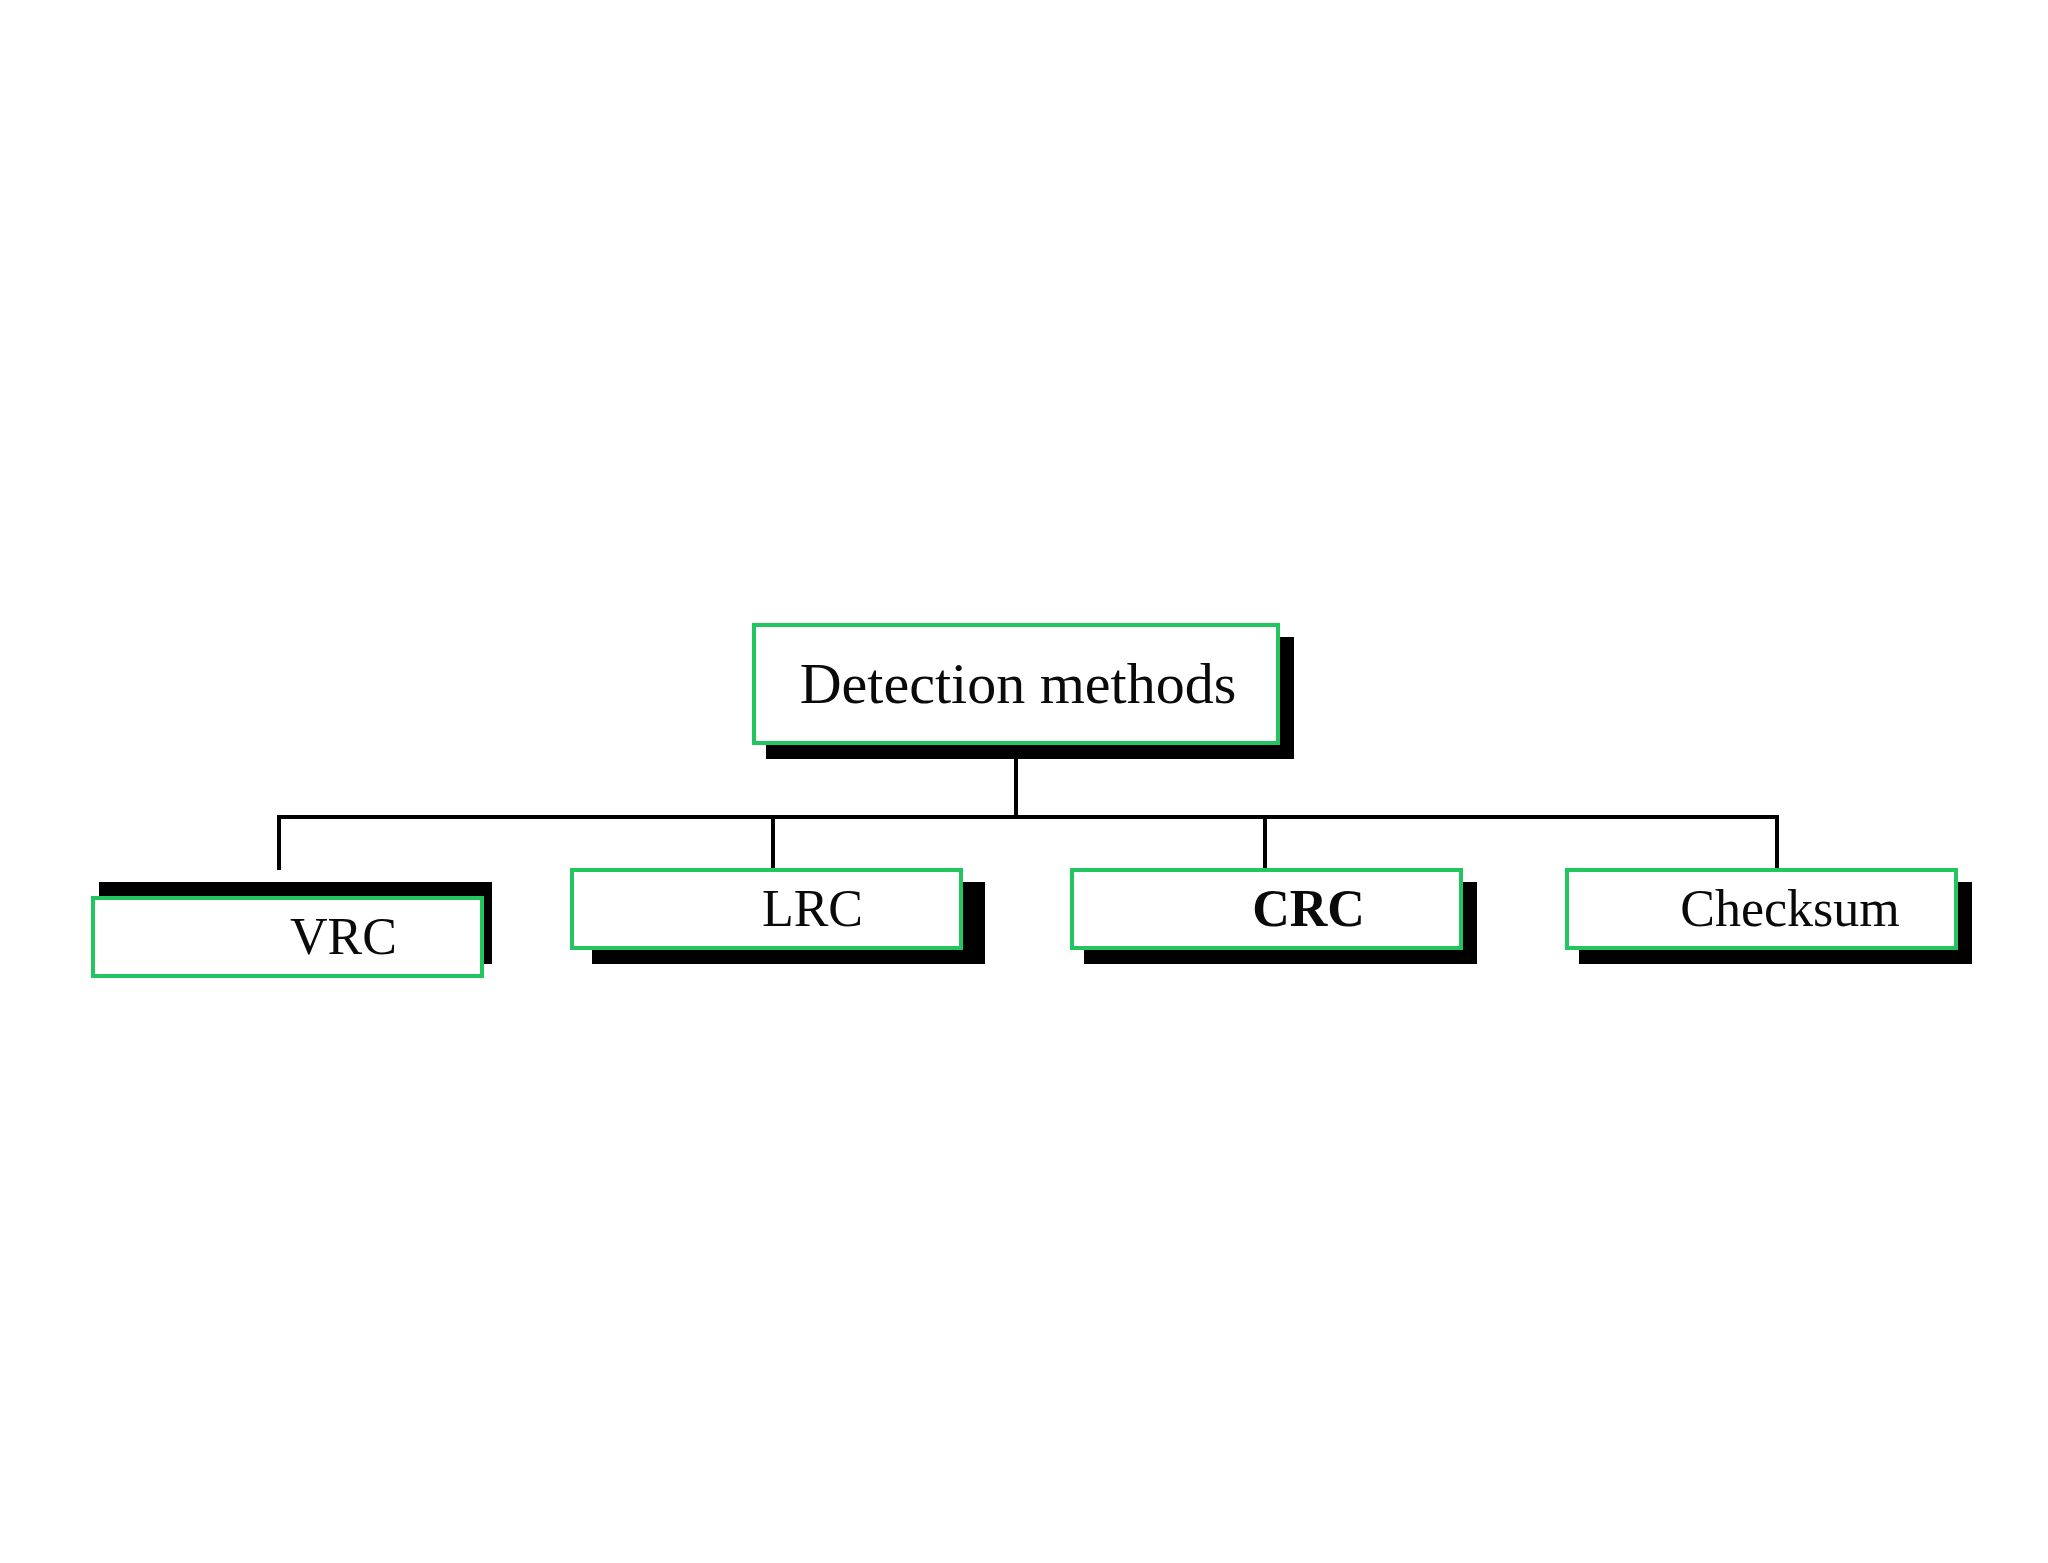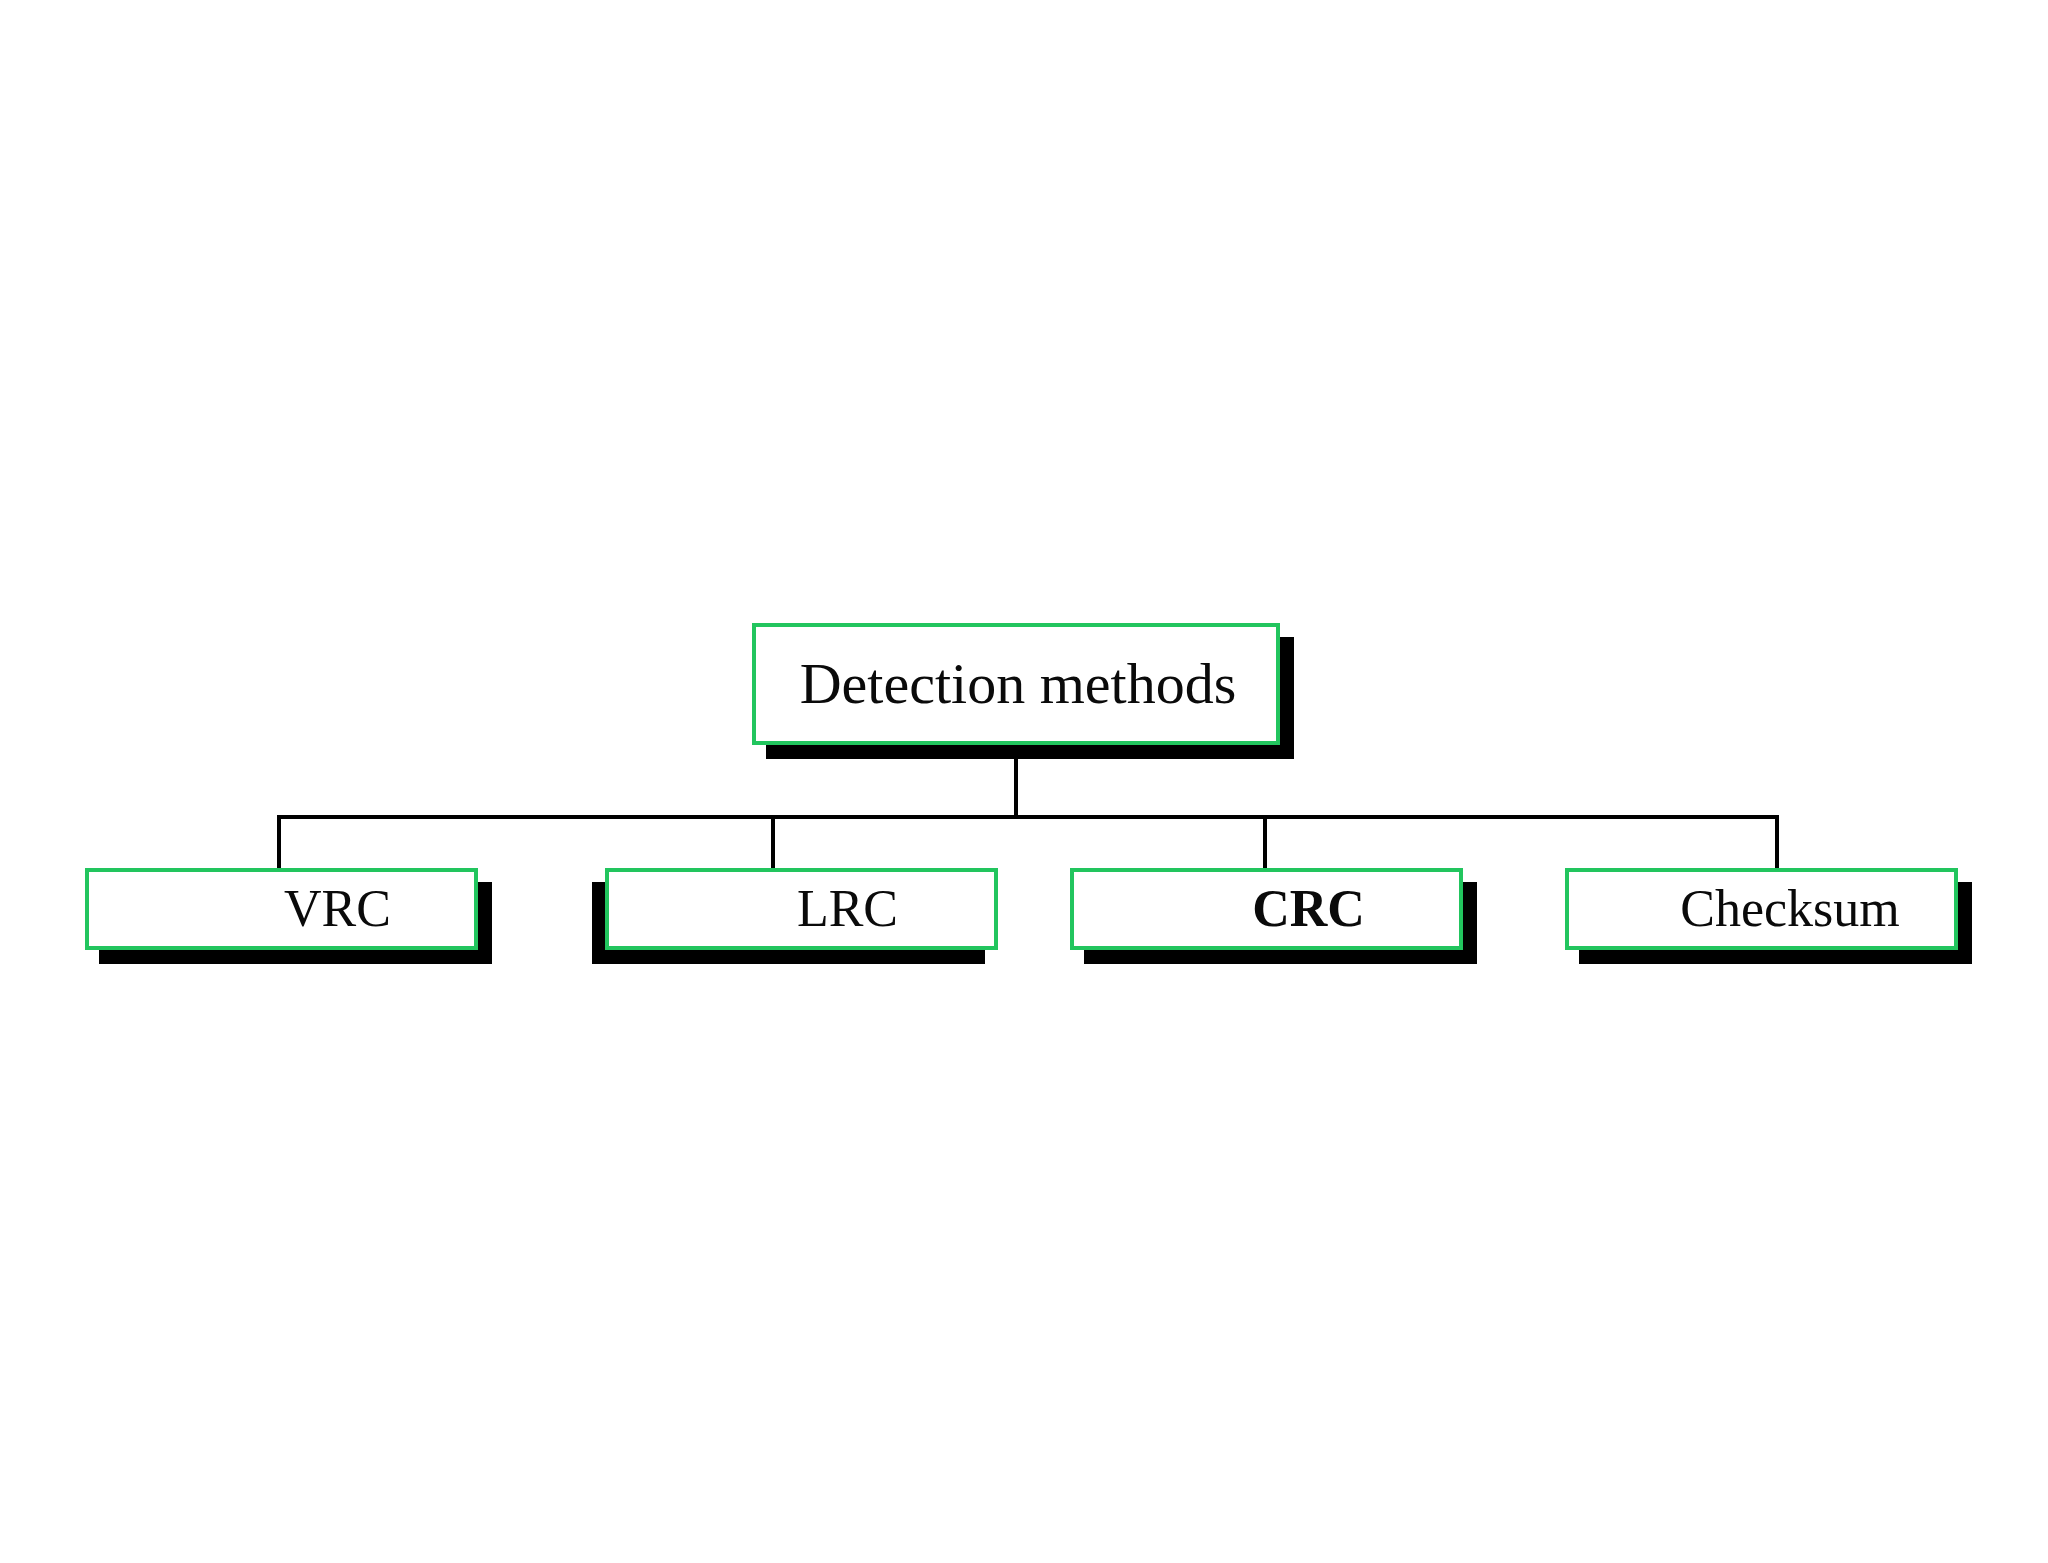--- a/index.html
+++ b/index.html
@@ -105,23 +105,23 @@
   }
   .leaf .node-label {
     font-size: 52px;
   }
   
   #node-vrc .node-label      { transform: translateX(56px); }
   #node-lrc .node-label      { transform: translateX(46px); }
   #node-crc .node-label      { transform: translateX(42px); font-weight: bold; }
   #node-checksum .node-label { transform: translateX(14px); margin-left: 29px; }
 
-  #node-vrc        { left: 85px;   }
+  #node-vrc        { left: 91px; margin-top: 28px;   }
   #node-vrc-shadow { left: 99px;   }
-  #node-lrc        { left: 605px;  }
+  #node-lrc        { left: 570px;  }
   #node-lrc-shadow { left: 592px;  }
   #node-crc        { left: 1070px; }
   #node-crc-shadow { left: 1084px; }
   #node-checksum        { left: 1565px; }
   #node-checksum-shadow { left: 1579px; }
 
   
   .conn {
     position: absolute;
     background: #000000;

